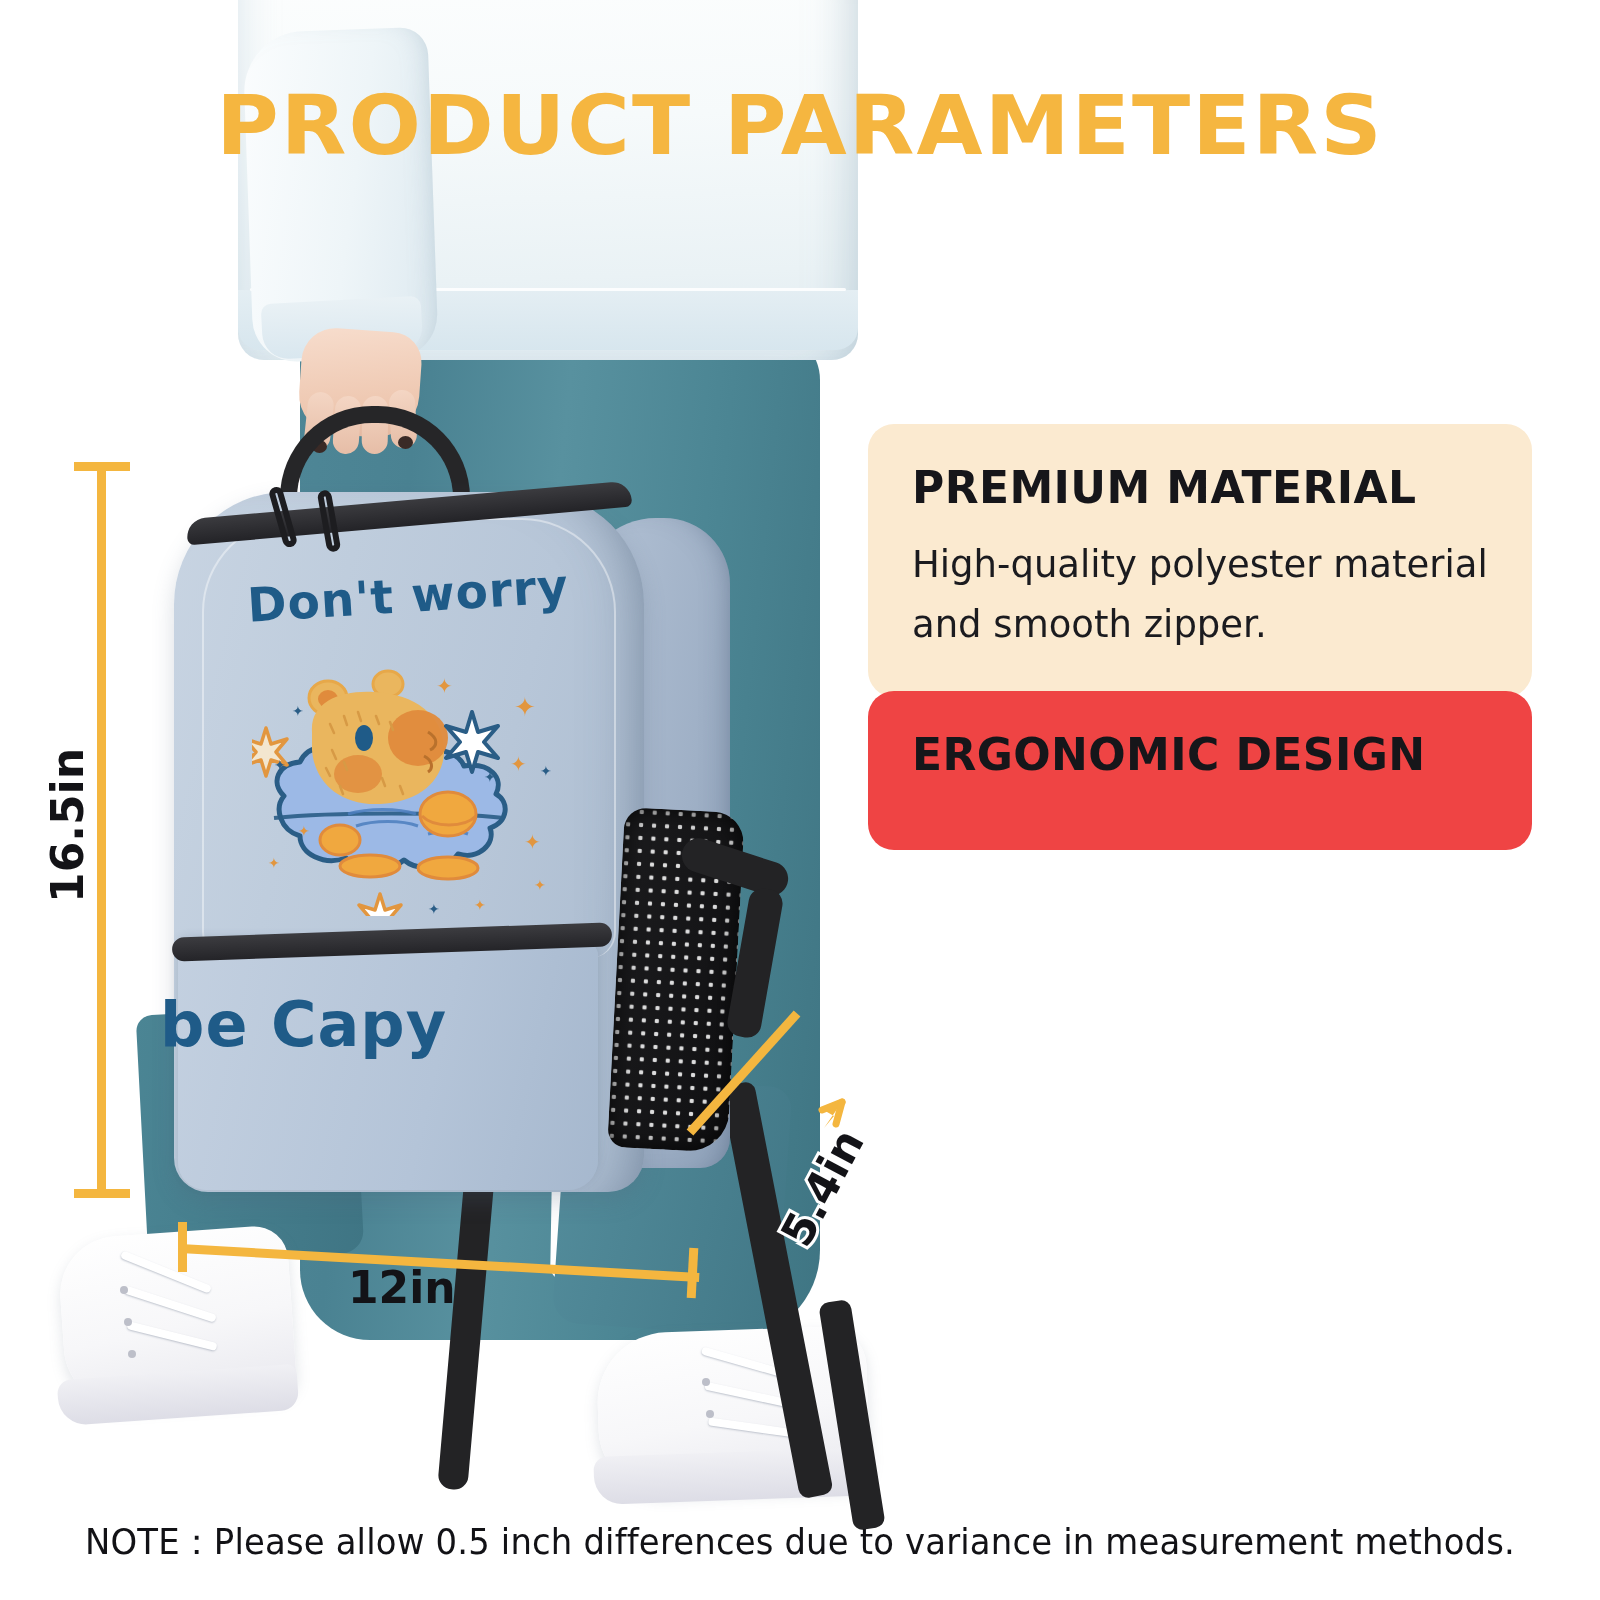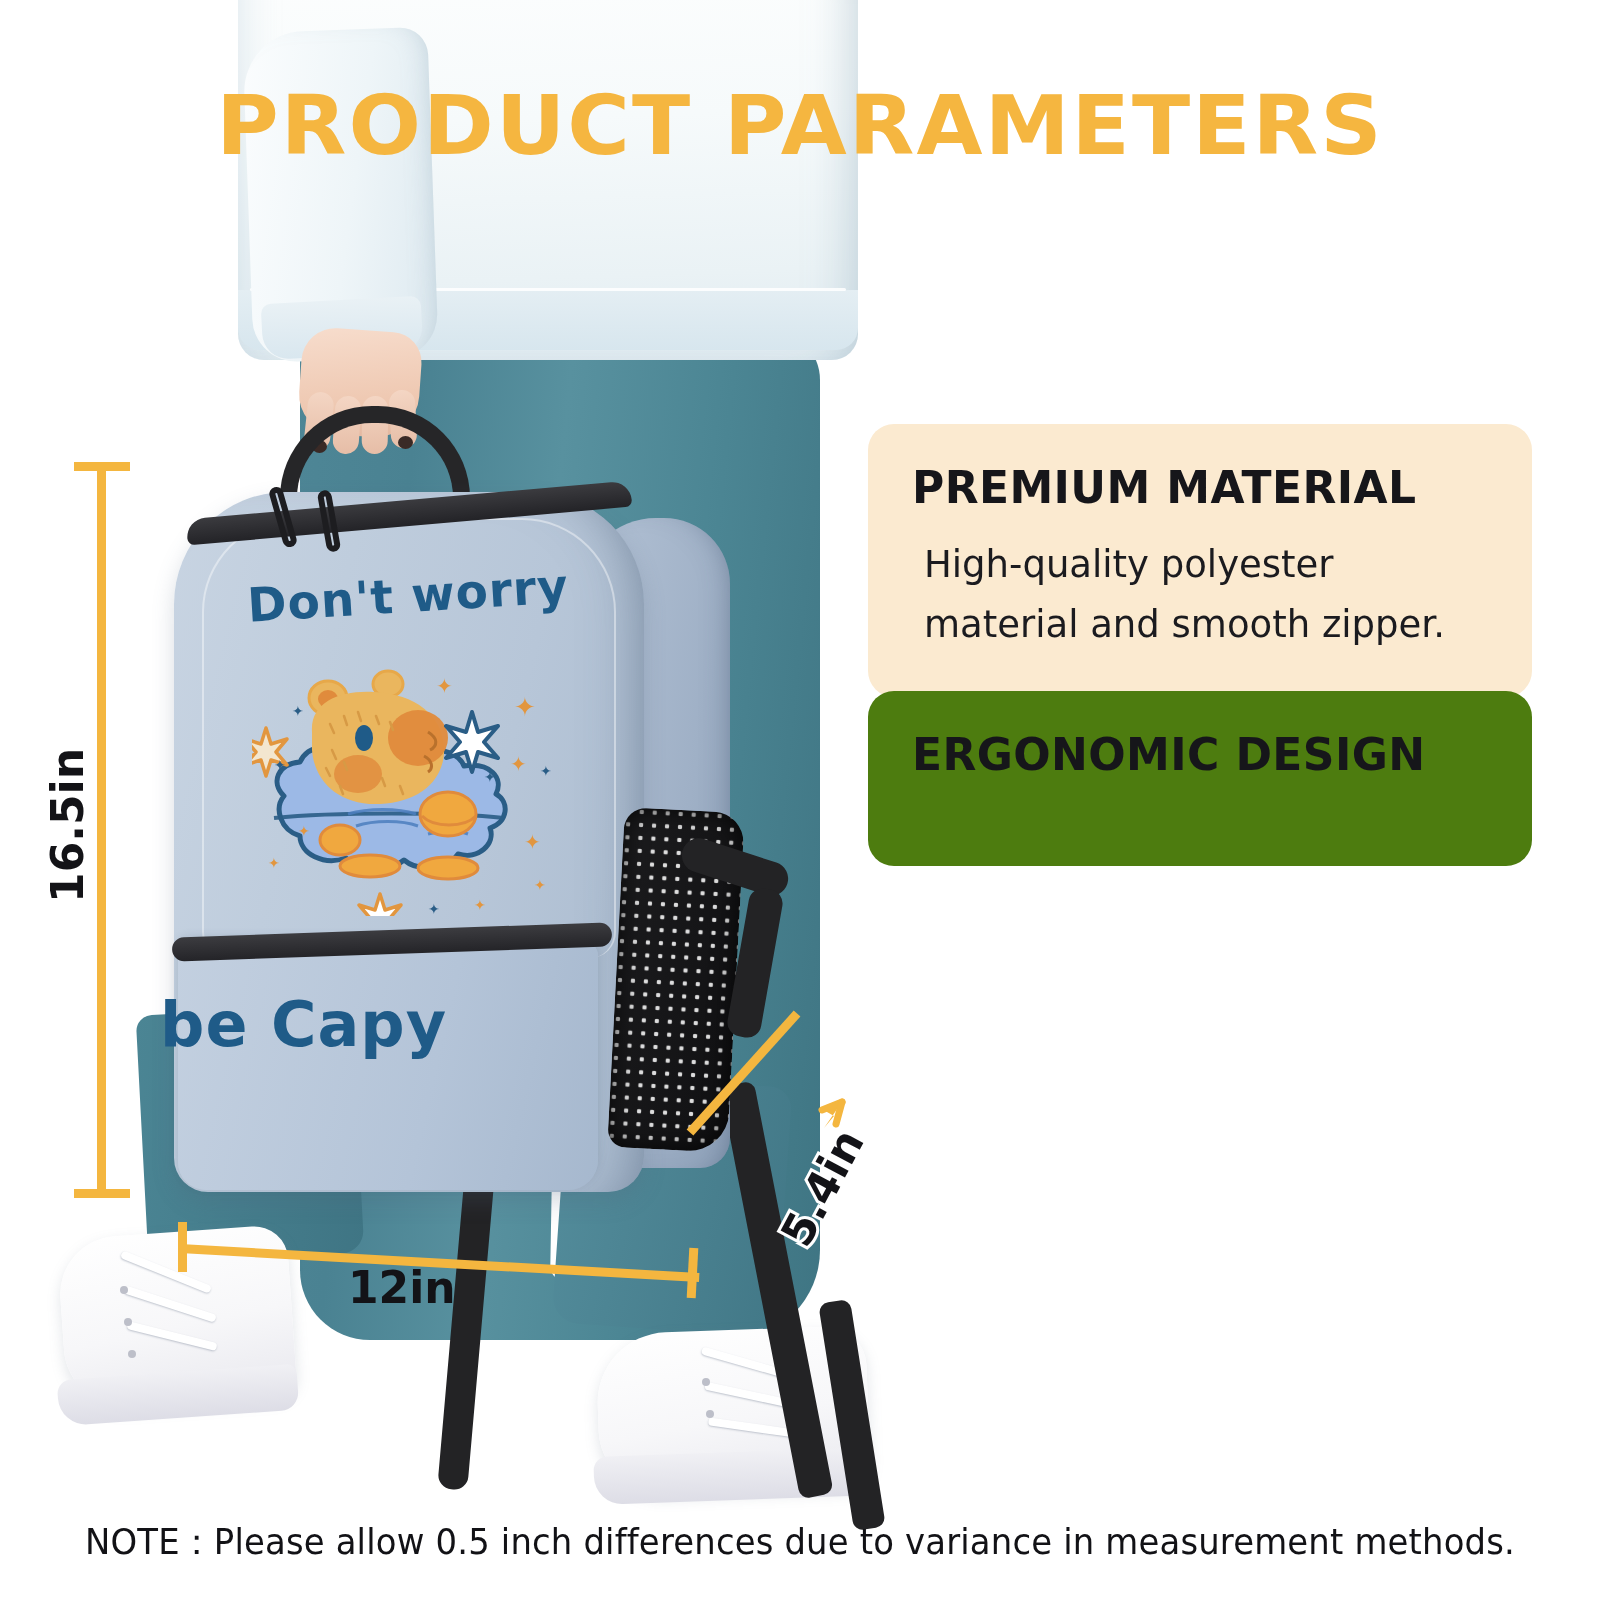--- a/index.html
+++ b/index.html
@@ -181,28 +181,28 @@
     font-weight:700; font-size:82px; letter-spacing:2px;
     color:#f5b640;
     transform:scaleX(1.04);
     white-space:nowrap;
   }
 
   
   .cards { position:absolute; left:868px; top:424px; width:664px; }
   .card { border-radius:26px; padding:38px 42px 34px 44px; }
   .card.one { background:#fbead0; padding-bottom:42px; }
-  .card.two { background:#4d7c0f; margin-top:-6px; padding-bottom:64px; }
+  .card.two { background:#ef4444; margin-top:-6px; padding-bottom:48px; }
   .card-title {
     font-family:"DejaVu Sans", sans-serif; font-weight:700;
     font-size:44px; color:#16161a; letter-spacing:.4px; margin-bottom:22px;
   }
   .card-body {
     font-family:"DejaVu Sans", sans-serif; font-weight:400;
-    font-size:37px; color:#1b1b1f; line-height:1.62;margin-left:12px;
+    font-size:37px; color:#1b1b1f; line-height:1.62;
   }
 
   
   .dimline { position:absolute; background:#f4b63f; }
   .dimcap  { position:absolute; background:#f4b63f; }
   .dimlabel {
     position:absolute; font-family:"DejaVu Sans", sans-serif;
     font-weight:700; color:#131317; white-space:nowrap;
   }
   .dimlabel.outlined {

